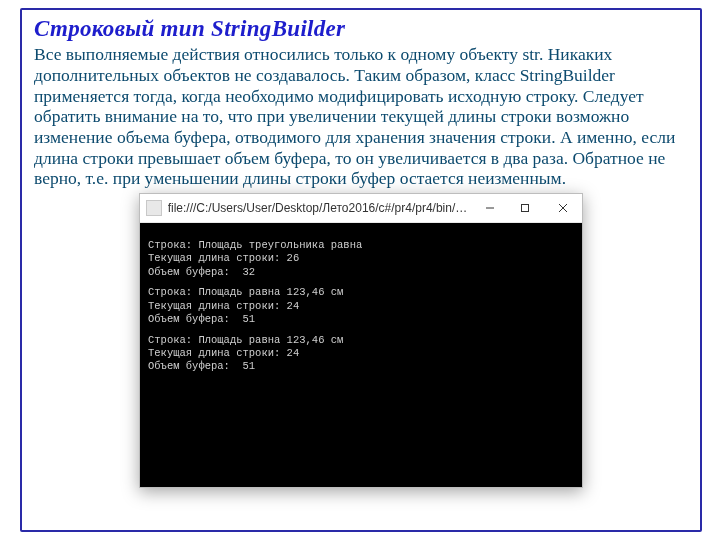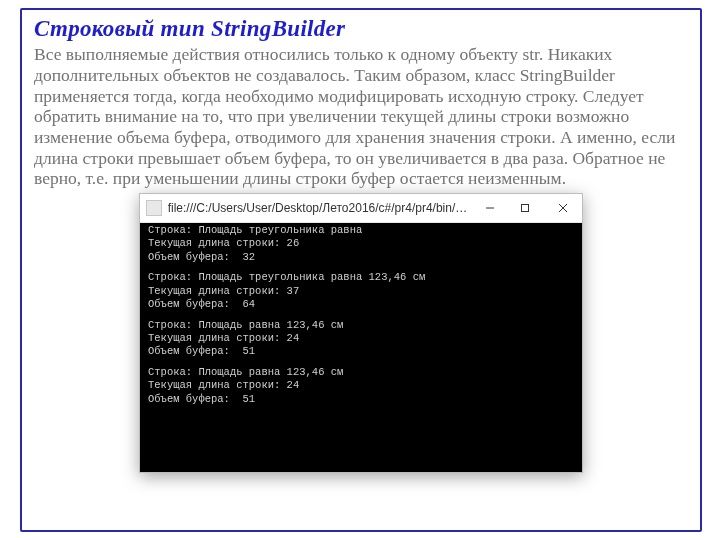--- a/index.html
+++ b/index.html
@@ -33,21 +33,21 @@
   .title {
     color: #1e1ecc;
     font-style: italic;
     font-weight: bold;
     font-size: 23px;
     line-height: 1.15;
     margin: 0 0 2px 2px;
     letter-spacing: 0.3px;
   }
   .body-text {
-    color: #737373;
+    color: #0c4a6e;
     font-size: 17.5px;
     line-height: 1.18;
     margin: 0 2px 4px 2px;
   }
   .console-window {
     margin: 0 auto;
     width: 442px;
     box-shadow: 0 4px 16px rgba(0,0,0,.35);
     border: 1px solid #bdbdbd;
     background: #fff;
@@ -88,21 +88,21 @@
   .tb-btn.close {
     width: 40px;
   }
   .tb-btn svg { display:block; }
   .console-body {
     background: #000;
     color: #cfcfcf;
     font-family: Consolas, "Courier New", monospace;
     font-size: 10.5px;
     line-height: 1.28;
-    padding: 1px 8px 8px 8px;
+    padding: 16px 8px 8px 8px;
     min-height: 240px;
     white-space: pre;
   }
   .console-body .grp {
     margin-bottom: 7px;
     display: block;
   }
 </style>
 </head>
 <body>
@@ -127,22 +127,20 @@
         </div>
         <div class="tb-btn close">
           <svg width="10" height="10" viewBox="0 0 10 10">
               <line x1="1" y1="1" x2="9" y2="9" stroke="#333" stroke-width="1"></line>
               <line x1="9" y1="1" x2="1" y2="9" stroke="#333" stroke-width="1"></line>
             </svg>
         </div>
       </div>
       <div class="console-body"><span class="grp"><span>Строка: Площадь треугольника равна</span>
 <span>Текущая длина строки: 26</span>
-<span>Объем буфера:  32</span></span><span class="grp"><span>Строка: Площадь треугольника равна 123,46 см</span>
-<span>Текущая длина строки: 37</span>
-<span>Объем буфера:  64</span></span><span class="grp"><span>Строка: Площадь равна 123,46 см</span>
+<span>Объем буфера:  32</span></span><span class="grp"><span>Строка: Площадь равна 123,46 см</span>
 <span>Текущая длина строки: 24</span>
 <span>Объем буфера:  51</span></span><span class="grp"><span>Строка: Площадь равна 123,46 см</span>
 <span>Текущая длина строки: 24</span>
 <span>Объем буфера:  51</span></span></div>
     </div>
   </div>
 </div>
 
 </body></html>

